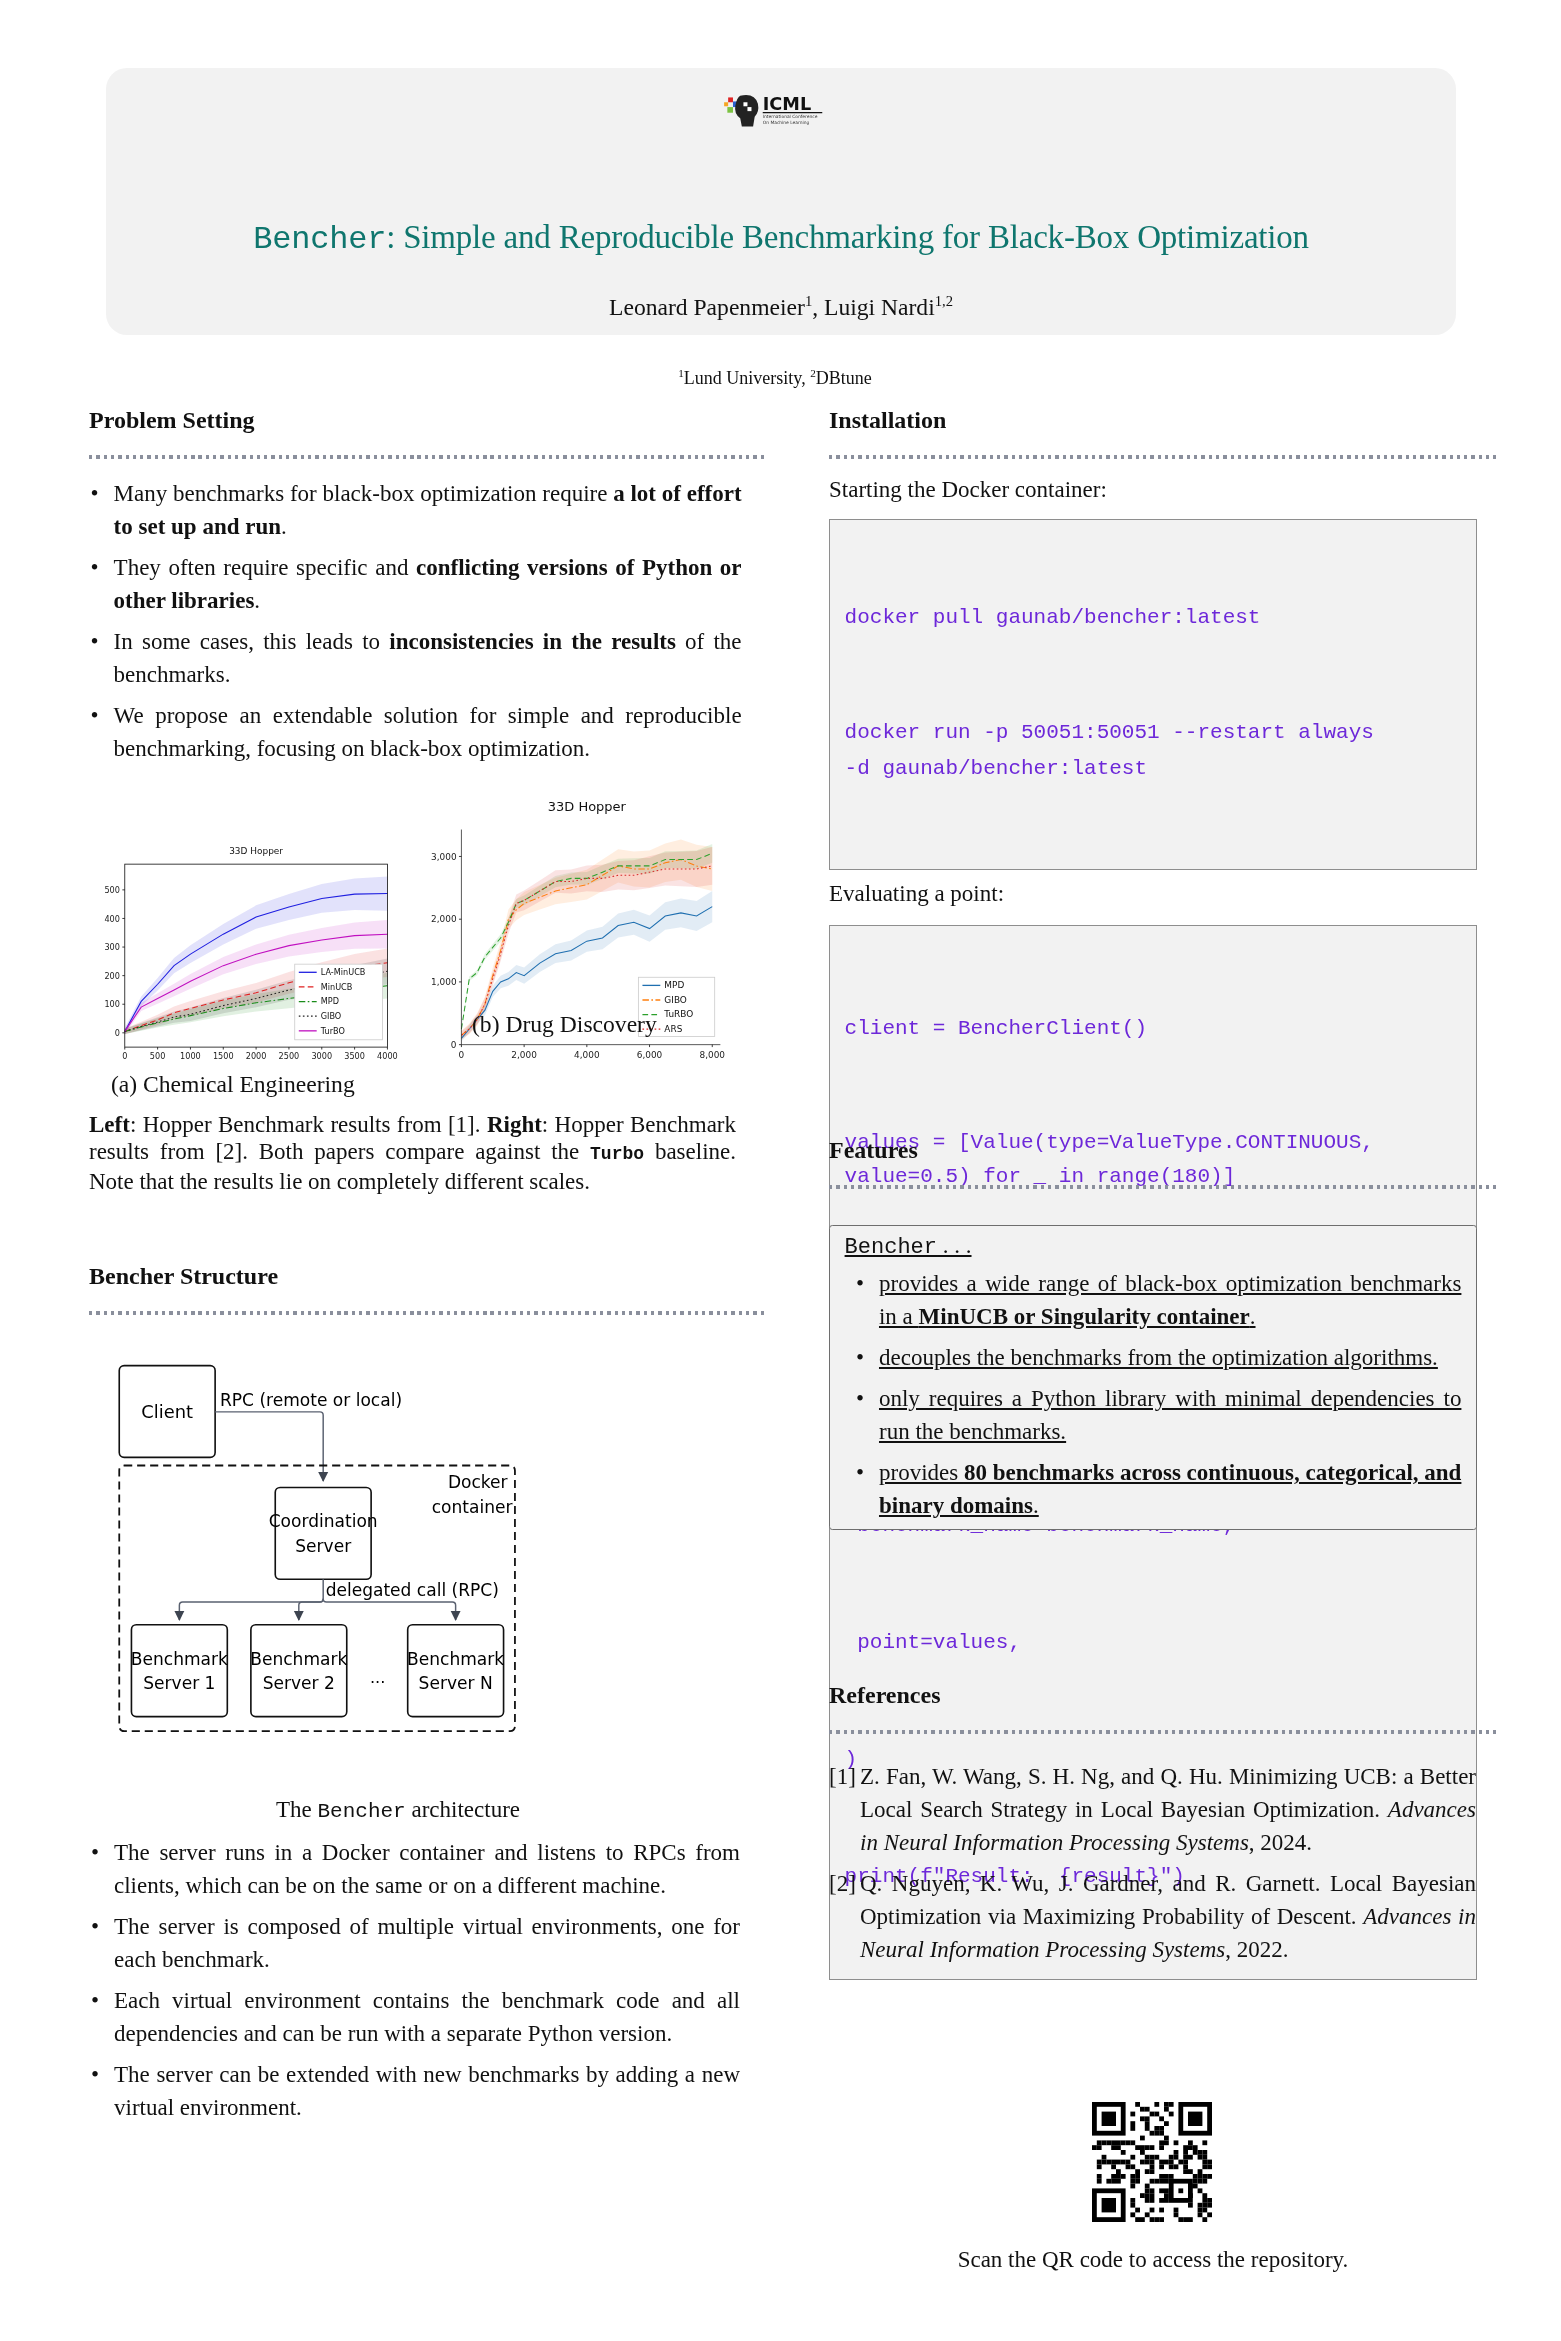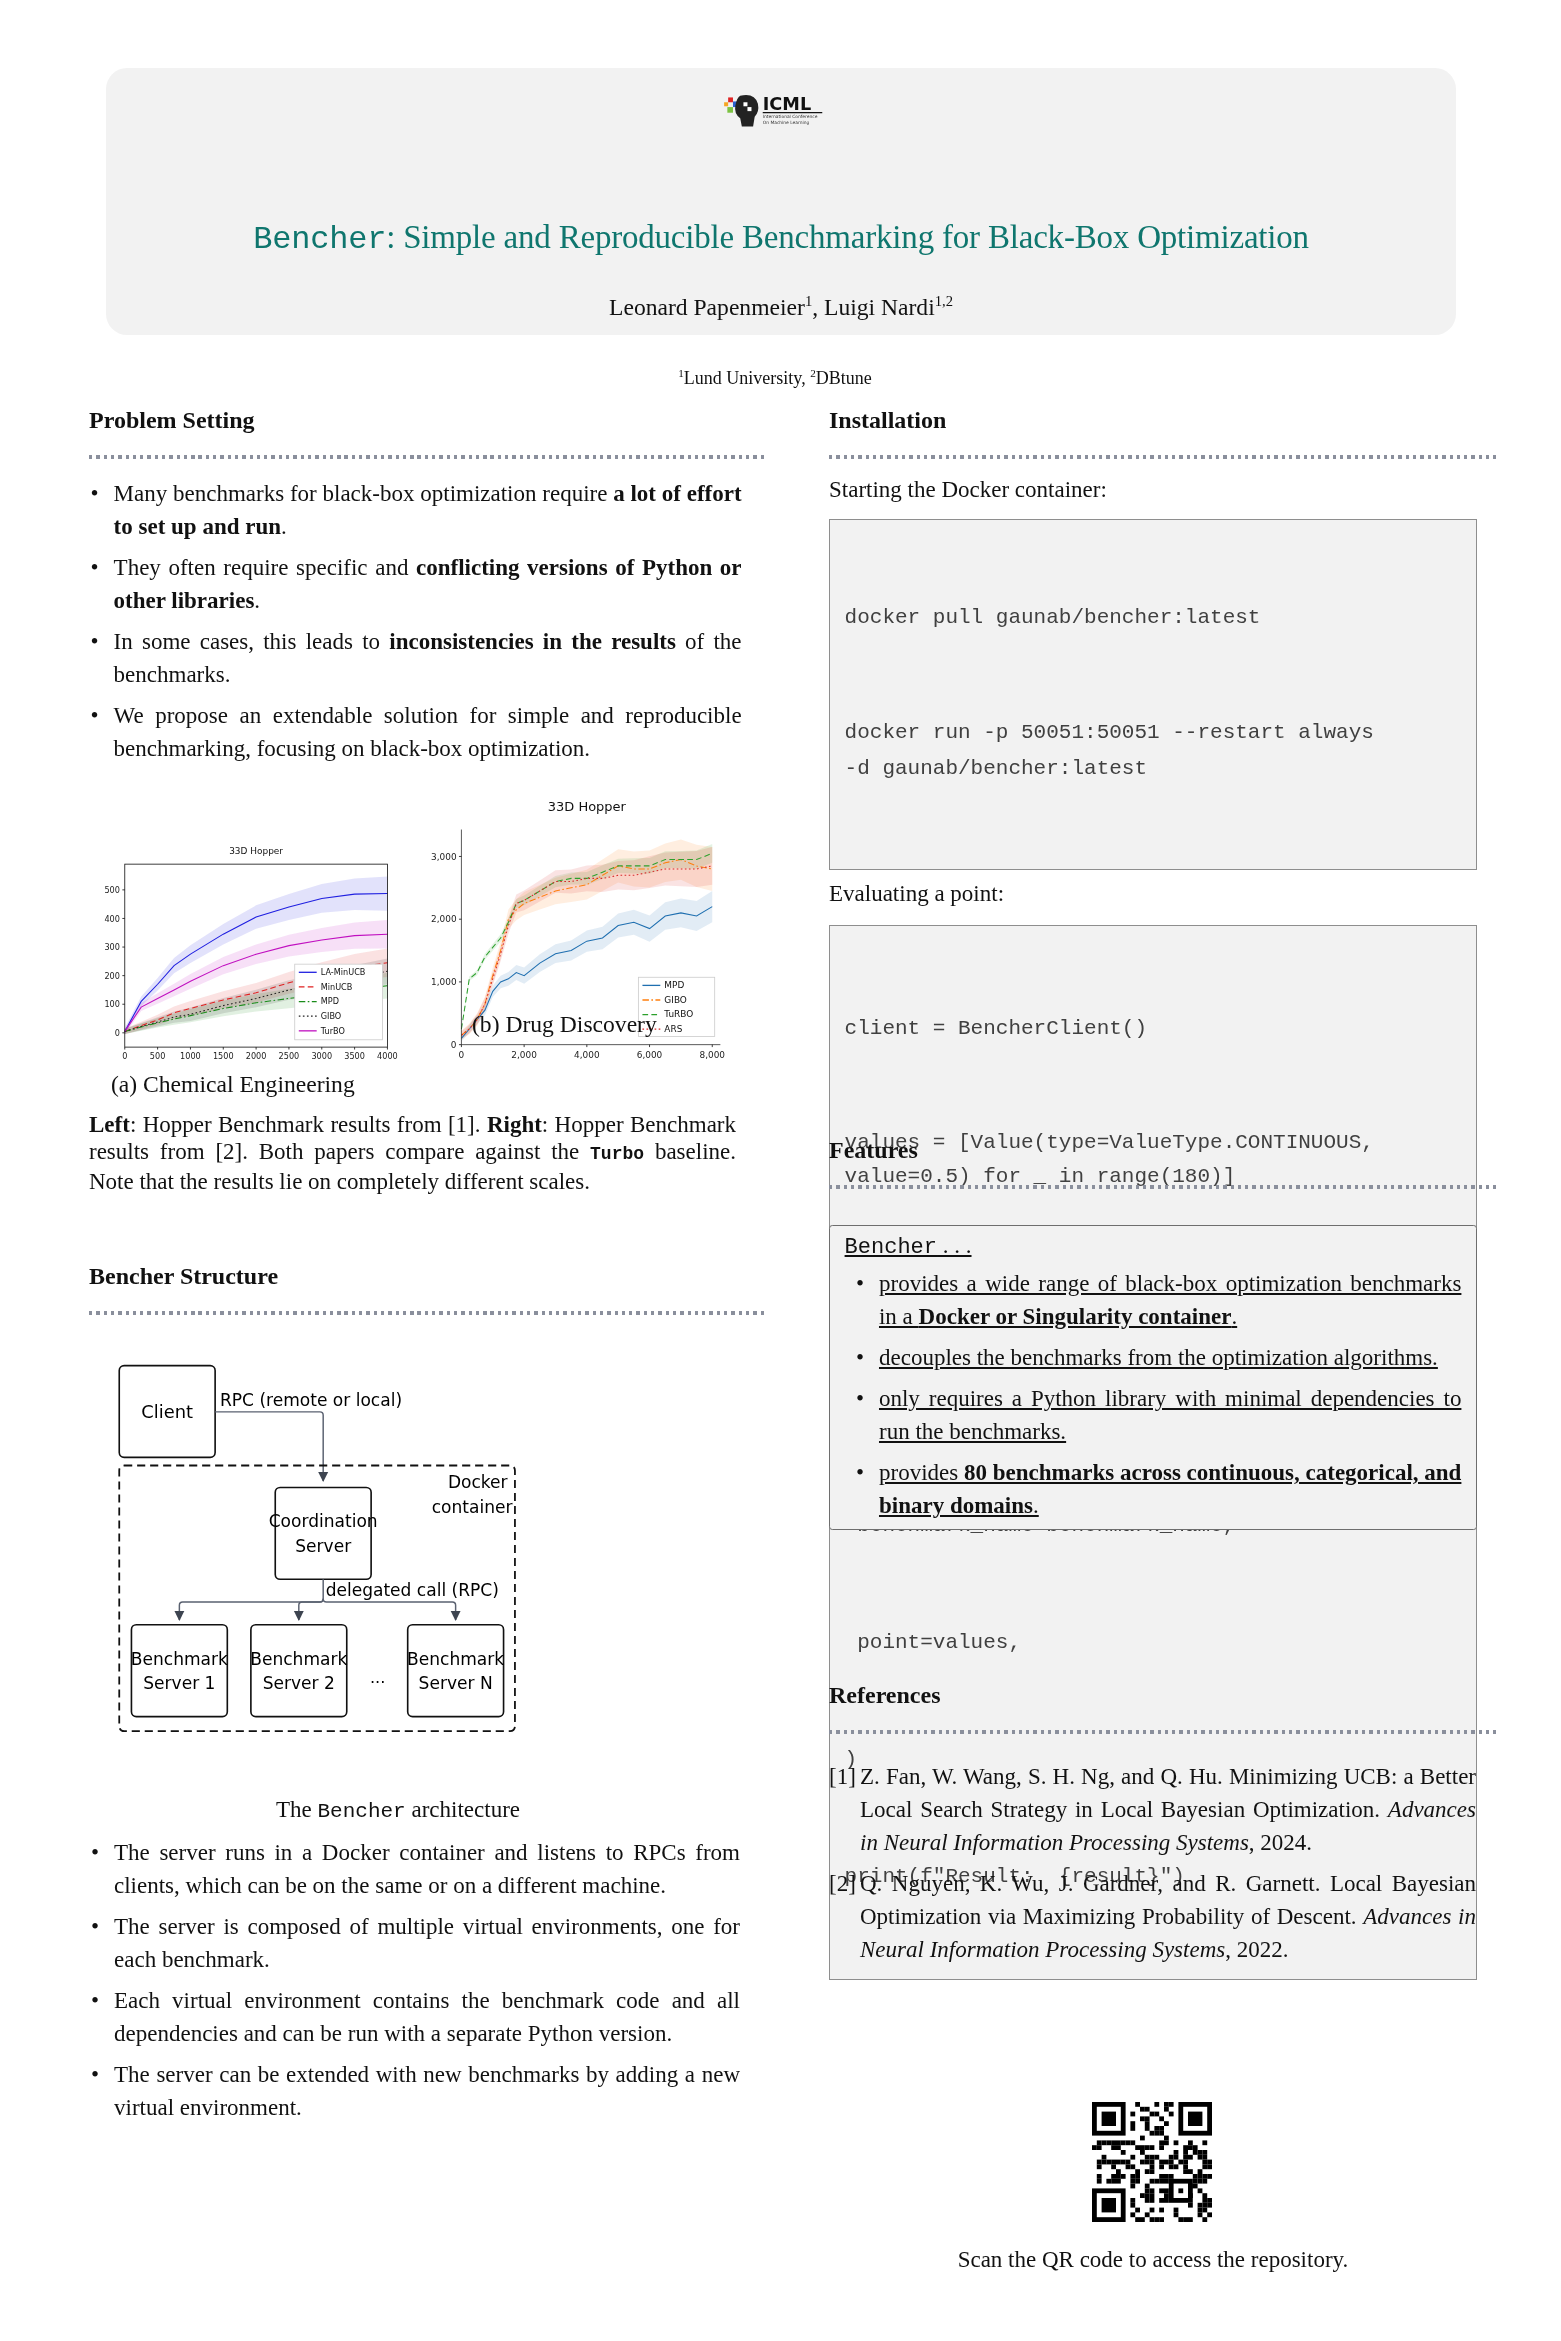--- a/index.html
+++ b/index.html
@@ -28,21 +28,21 @@
   .bullets li { position: relative; padding-left: 23px; margin-bottom: 8.1px; }
   .bullets li::before { content: "•"; position: absolute; left: 0; top: 0; font-size: 23px; }
   b { font-weight: bold; }
   .chart-svg text { font-family: "DejaVu Sans", sans-serif; }
   .subcap { position: absolute; font-family: "Liberation Serif", serif; font-size: 23.6px; white-space: nowrap; }
 
   .caption { font-family: "Liberation Serif", serif; font-size: 23px; line-height: 27px; text-align: justify; }
   .caption .tt { font-family: "Liberation Mono", monospace; font-size: 18px; font-weight: bold; }
 
   .plain { font-family: "Liberation Serif", serif; font-size: 23px; }
-  .code { background: #f2f2f2; border: 1.6px solid #8e8e8e; font-family: "Liberation Mono", monospace; font-size: 21px; line-height: 39px; padding: 1.6px 14.6px; color: #404040; white-space: pre; }
+  .code { background: #f2f2f2; border: 1.6px solid #8e8e8e; font-family: "Liberation Mono", monospace; font-size: 21px; line-height: 39px; padding: 1.6px 14.6px; color: #6d28d9; white-space: pre; }
 
   .featbox { background: #f2f2f2; border: 1.6px solid #6e6e6e; border-radius: 3.3px; padding: 3.3px 14.6px 6.5px 14.6px; }
   .featbox .lead { font-family: "Liberation Serif", serif; font-size: 23px; line-height: 34px; }
   .featbox .lead .tt { font-family: "Liberation Mono", monospace; font-size: 22px; }
 
   .refs { font-family: "Liberation Serif", serif; font-size: 23px; line-height: 33px; text-align: justify; }
   .ref { position: relative; padding-left: 31px; margin-bottom: 8.1px; }
   .ref .num { position: absolute; left: 0; top: 0; }
   i { font-style: italic; }
 
@@ -268,21 +268,21 @@
     <div>print(f"Result:  {result}")</div>
   </div>
 </div>
 
 <div class="col" style="left:829px; top:1137px; width:667px;">
   <h2 class="sec-title">Features</h2>
   <div class="sep"></div>
   <div class="featbox" style="margin-top:36px; width:648px;text-decoration:underline;">
     <div class="lead"><span class="tt">Bencher</span><span> . . .</span></div>
     <ul class="bullets" style="margin-left:11.4px; margin-top:1.6px;">
-      <li><span>provides a wide range of black-box optimization benchmarks in a </span><b>Docker or Singularity container</b><span>.</span></li>
+      <li><span>provides a wide range of black-box optimization benchmarks in a </span><b>MinUCB or Singularity container</b><span>.</span></li>
       <li><span>decouples the benchmarks from the optimization algorithms.</span></li>
       <li><span>only requires a Python library with minimal dependencies to run the benchmarks.</span></li>
       <li style="margin-bottom:0;"><span>provides </span><b>80 benchmarks across continuous, categorical, and binary domains</b><span>.</span></li>
     </ul>
   </div>
 </div>
 
 <div class="col" style="left:829px; top:1682px; width:667px;">
   <h2 class="sec-title">References</h2>
   <div class="sep"></div>

